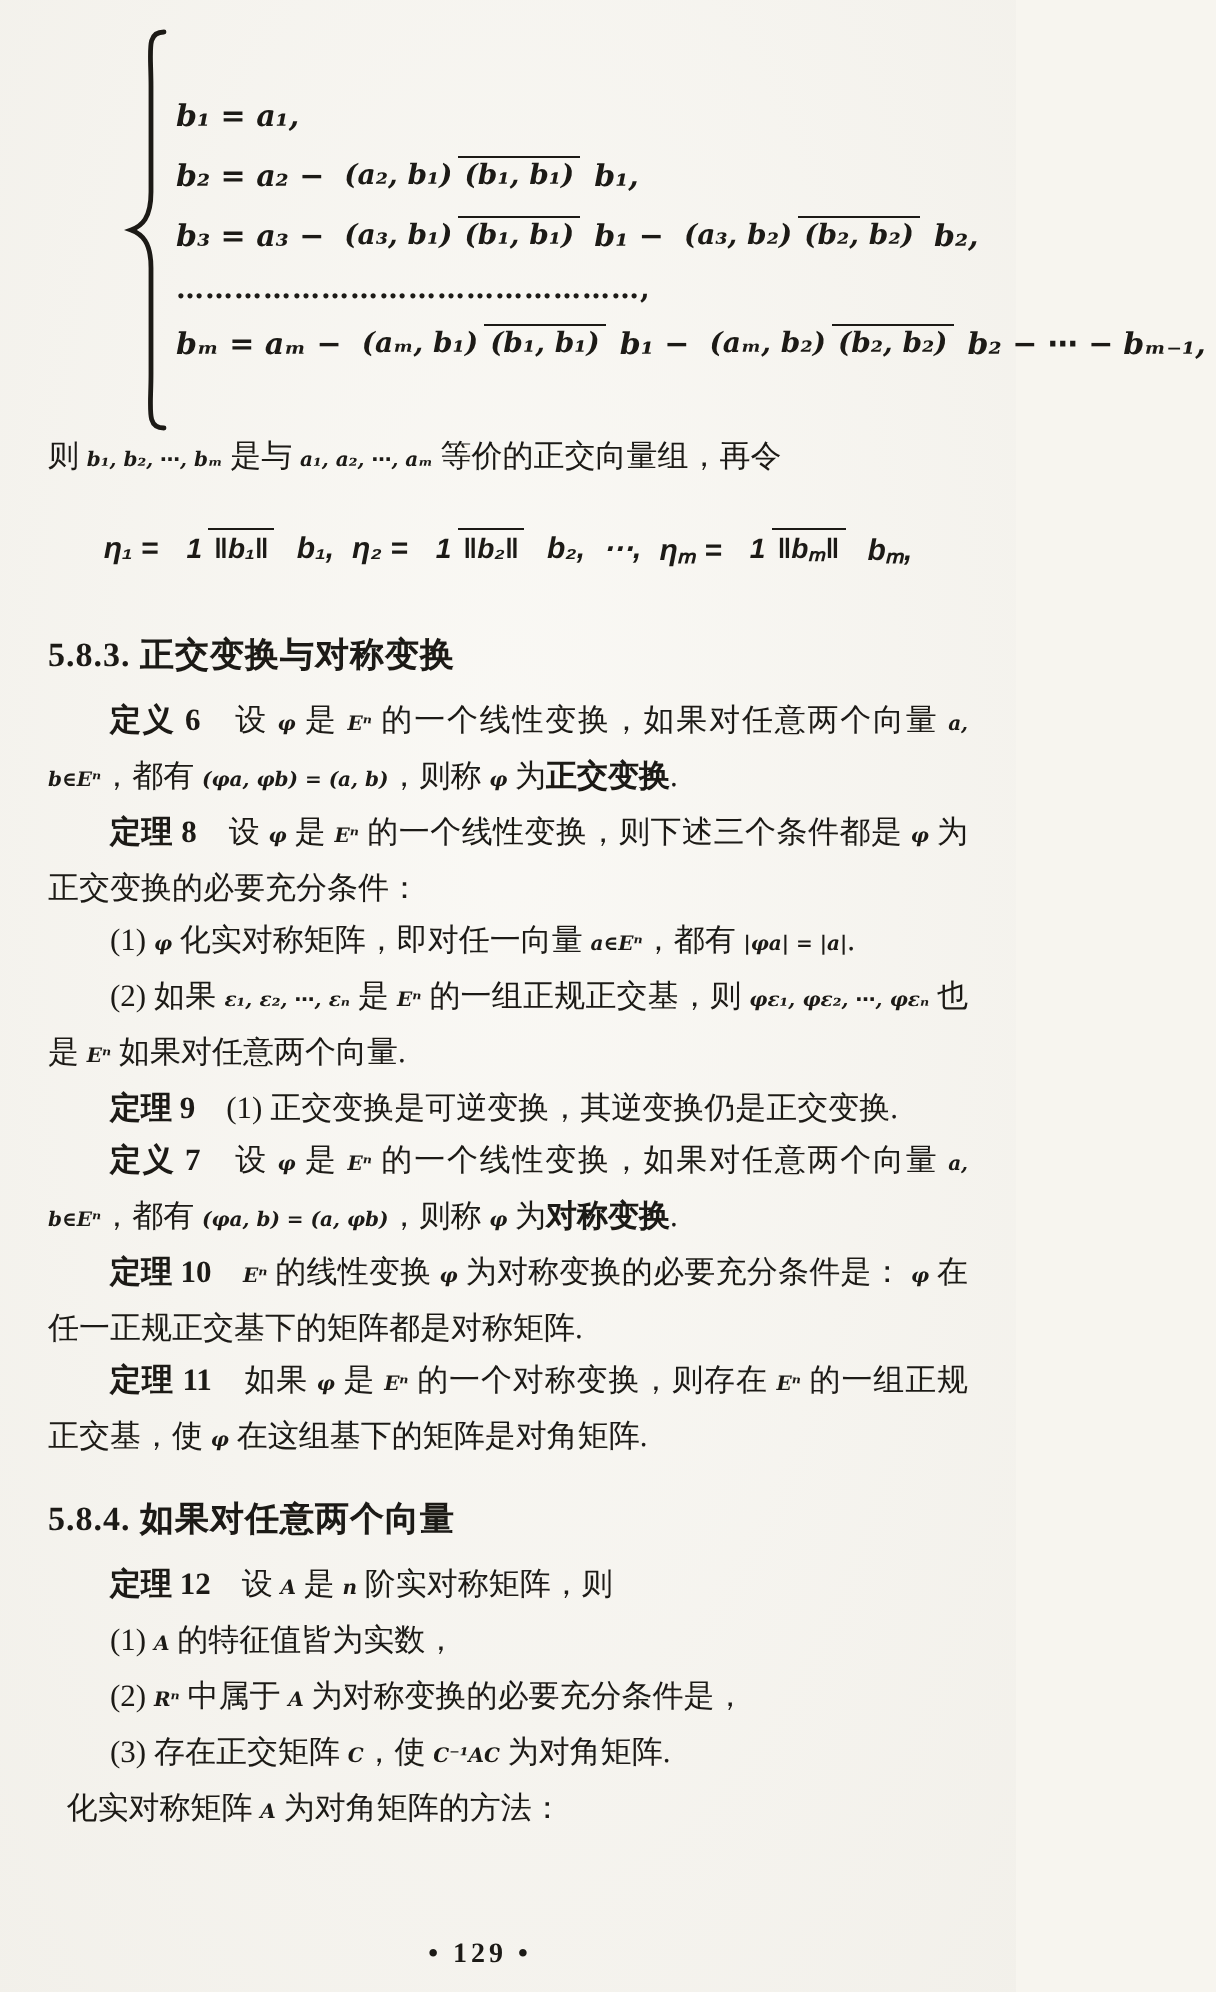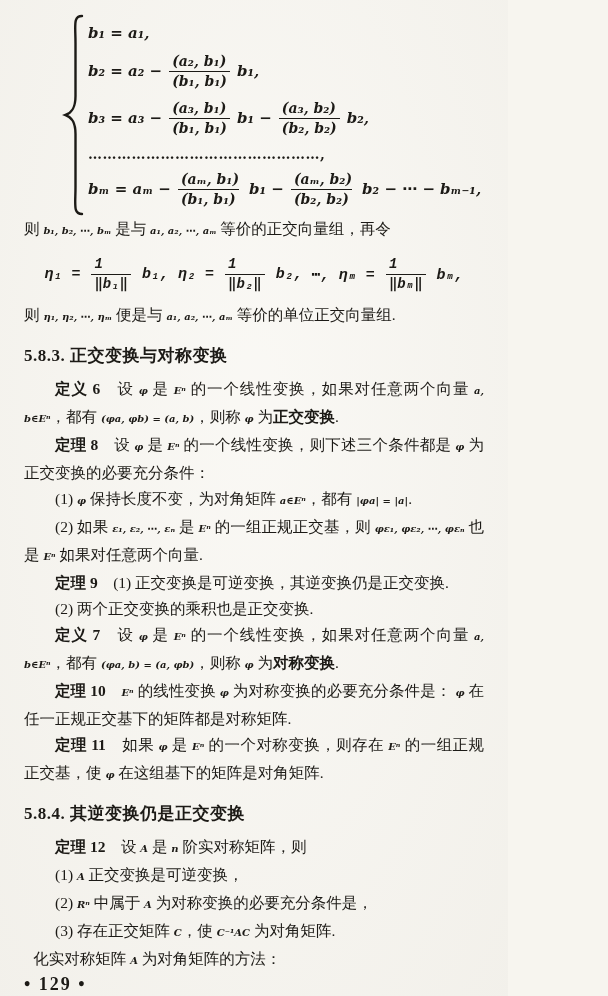--- a/index.html
+++ b/index.html
@@ -21,47 +21,47 @@
       radial-gradient(ellipse at 50% 40%, rgba(255,255,255,0.35), rgba(0,0,0,0.02)),
       var(--paper);
   }
   
   .eqsys { display:flex; align-items:center; margin-left:38px; margin-top:2px; }
   .bracewrap { flex:0 0 22px; height:202px; color:var(--ink); }
   .eqcol { display:flex; flex-direction:column; gap:8px; padding-left:4px; }
   .eqline { display:flex; align-items:center; gap:5px; min-height:22px;
             font-family:"DejaVu Serif","DejaVu Sans",serif; }
   .mt { font-style:italic; font-weight:bold; font-size:15px; white-space:nowrap; }
-  .frac { display:inline-flex; flex-direction:column; align-items:flex-start;
+  .frac { display:inline-flex; flex-direction:row; align-items:flex-end;
           vertical-align:middle; margin:0 2px; }
   .frac .num, .frac .den {
     font-style:italic; font-weight:bold; font-size:14px; line-height:19px;
     padding:0 3px; white-space:nowrap;
   }
   .frac .den { border-top:1.8px solid var(--ink); }
   .dotsline { font-weight:bold; letter-spacing:0.5px; font-size:14px; min-height:16px; }
   
   .etarow { display:flex; align-items:center; justify-content:center; gap:9px;
             margin:6px 0 4px 0; min-height:48px;
-            font-family:Liberation Mono, monospace; }
+            font-family:Liberation Sans, sans-serif; }
   
   p.para { margin:0; line-height:26px; text-align:justify; }
   p.indent { text-indent:2em; }
   p.indent-half { text-indent:0.6em; }
   .run-r { font-weight:normal; }
   .run-b { font-weight:bold; }
   .run-m { font-style:italic; font-weight:bold;
            font-family:"DejaVu Serif","DejaVu Sans",serif; font-size:10px; }
   h2.section {
     margin:12px 0 6px 0; font-size:17px; font-weight:600;
     letter-spacing:0.5px; line-height:28px;
   }
   .pagenum {
-    margin-top:auto; text-align:left; padding-right:28px;
-    font-weight:bold; font-size:18px; letter-spacing:2px;
+    margin-top:auto; text-align:center; padding-right:28px;
+    font-weight:bold; font-size:14px; letter-spacing:2px;
   }
 </style>
 </head>
 <body>
 
 <div class="page">
 
   <div class="eqsys">
     <div class="bracewrap">
       <svg width="22" height="202" viewBox="0 0 22 202">
@@ -136,37 +136,35 @@
     <span class="mt">b₂,</span>
     <span class="mt">⋯,</span>
     <span class="mt">ηₘ =</span>
     <span class="frac">
       <span class="num">1</span>
       <span class="den">‖bₘ‖</span>
     </span>
     <span class="mt">bₘ,</span>
   </div>
 
-  <p class="para"><span class="run-r">则 </span><span class="run-m">η₁, η₂, ⋯, ηₘ</span><span class="run-r"> 便是与 </span><span class="run-m">a₁, a₂, ⋯, aₘ</span><span class="run-r"> 等价的单位正交向量组.</span></p>
 
   <h2 class="section">5.8.3. 正交变换与对称变换</h2>
 
   <p class="para indent"><span class="run-b">定义 6</span><span class="run-r">　设 </span><span class="run-m">φ</span><span class="run-r"> 是 </span><span class="run-m">Eⁿ</span><span class="run-r"> 的一个线性变换，如果对任意两个向量 </span><span class="run-m">a, b∈Eⁿ</span><span class="run-r">，都有 </span><span class="run-m">(φa, φb) = (a, b)</span><span class="run-r">，则称 </span><span class="run-m">φ</span><span class="run-r"> 为</span><span class="run-b">正交变换</span><span class="run-r">.</span></p>
   <p class="para indent"><span class="run-b">定理 8</span><span class="run-r">　设 </span><span class="run-m">φ</span><span class="run-r"> 是 </span><span class="run-m">Eⁿ</span><span class="run-r"> 的一个线性变换，则下述三个条件都是 </span><span class="run-m">φ</span><span class="run-r"> 为正交变换的必要充分条件：</span></p>
-  <p class="para indent"><span class="run-r">(1) </span><span class="run-m">φ</span><span class="run-r"> 保持长度不变，为对角矩阵 </span><span class="run-m">a∈Eⁿ</span><span class="run-r">，都有 </span><span class="run-m">|φa| = |a|</span><span class="run-r">.</span></p>
+  <p class="para indent"><span class="run-r">(1) </span><span class="run-m">φ</span><span class="run-r"> 化实对称矩阵，即对任一向量 </span><span class="run-m">a∈Eⁿ</span><span class="run-r">，都有 </span><span class="run-m">|φa| = |a|</span><span class="run-r">.</span></p>
   <p class="para indent"><span class="run-r">(2) 如果 </span><span class="run-m">ε₁, ε₂, ⋯, εₙ</span><span class="run-r"> 是 </span><span class="run-m">Eⁿ</span><span class="run-r"> 的一组正规正交基，则 </span><span class="run-m">φε₁, φε₂, ⋯, φεₙ</span><span class="run-r"> 也是 </span><span class="run-m">Eⁿ</span><span class="run-r"> 如果对任意两个向量.</span></p>
   <p class="para indent"><span class="run-b">定理 9</span><span class="run-r">　(1) 正交变换是可逆变换，其逆变换仍是正交变换.</span></p>
-  <p class="para indent"><span class="run-r">(2) 两个正交变换的乘积也是正交变换.</span></p>
   <p class="para indent"><span class="run-b">定义 7</span><span class="run-r">　设 </span><span class="run-m">φ</span><span class="run-r"> 是 </span><span class="run-m">Eⁿ</span><span class="run-r"> 的一个线性变换，如果对任意两个向量 </span><span class="run-m">a, b∈Eⁿ</span><span class="run-r">，都有 </span><span class="run-m">(φa, b) = (a, φb)</span><span class="run-r">，则称 </span><span class="run-m">φ</span><span class="run-r"> 为</span><span class="run-b">对称变换</span><span class="run-r">.</span></p>
   <p class="para indent"><span class="run-b">定理 10</span><span class="run-r">　</span><span class="run-m">Eⁿ</span><span class="run-r"> 的线性变换 </span><span class="run-m">φ</span><span class="run-r"> 为对称变换的必要充分条件是： </span><span class="run-m">φ</span><span class="run-r"> 在任一正规正交基下的矩阵都是对称矩阵.</span></p>
   <p class="para indent"><span class="run-b">定理 11</span><span class="run-r">　如果 </span><span class="run-m">φ</span><span class="run-r"> 是 </span><span class="run-m">Eⁿ</span><span class="run-r"> 的一个对称变换，则存在 </span><span class="run-m">Eⁿ</span><span class="run-r"> 的一组正规正交基，使 </span><span class="run-m">φ</span><span class="run-r"> 在这组基下的矩阵是对角矩阵.</span></p>
 
-  <h2 class="section">5.8.4. 其逆变换仍是正交变换</h2>
+  <h2 class="section">5.8.4. 如果对任意两个向量</h2>
 
   <p class="para indent"><span class="run-b">定理 12</span><span class="run-r">　设 </span><span class="run-m">A</span><span class="run-r"> 是 </span><span class="run-m">n</span><span class="run-r"> 阶实对称矩阵，则</span></p>
-  <p class="para indent"><span class="run-r">(1) </span><span class="run-m">A</span><span class="run-r"> 正交变换是可逆变换，</span></p>
+  <p class="para indent"><span class="run-r">(1) </span><span class="run-m">A</span><span class="run-r"> 的特征值皆为实数，</span></p>
   <p class="para indent"><span class="run-r">(2) </span><span class="run-m">Rⁿ</span><span class="run-r"> 中属于 </span><span class="run-m">A</span><span class="run-r"> 为对称变换的必要充分条件是，</span></p>
   <p class="para indent"><span class="run-r">(3) 存在正交矩阵 </span><span class="run-m">C</span><span class="run-r">，使 </span><span class="run-m">C⁻¹AC</span><span class="run-r"> 为对角矩阵.</span></p>
   <p class="para indent-half"><span class="run-r">化实对称矩阵 </span><span class="run-m">A</span><span class="run-r"> 为对角矩阵的方法：</span></p>
 
   <div class="pagenum">• 129 •</div>
 
 </div>
 
 </body></html>

